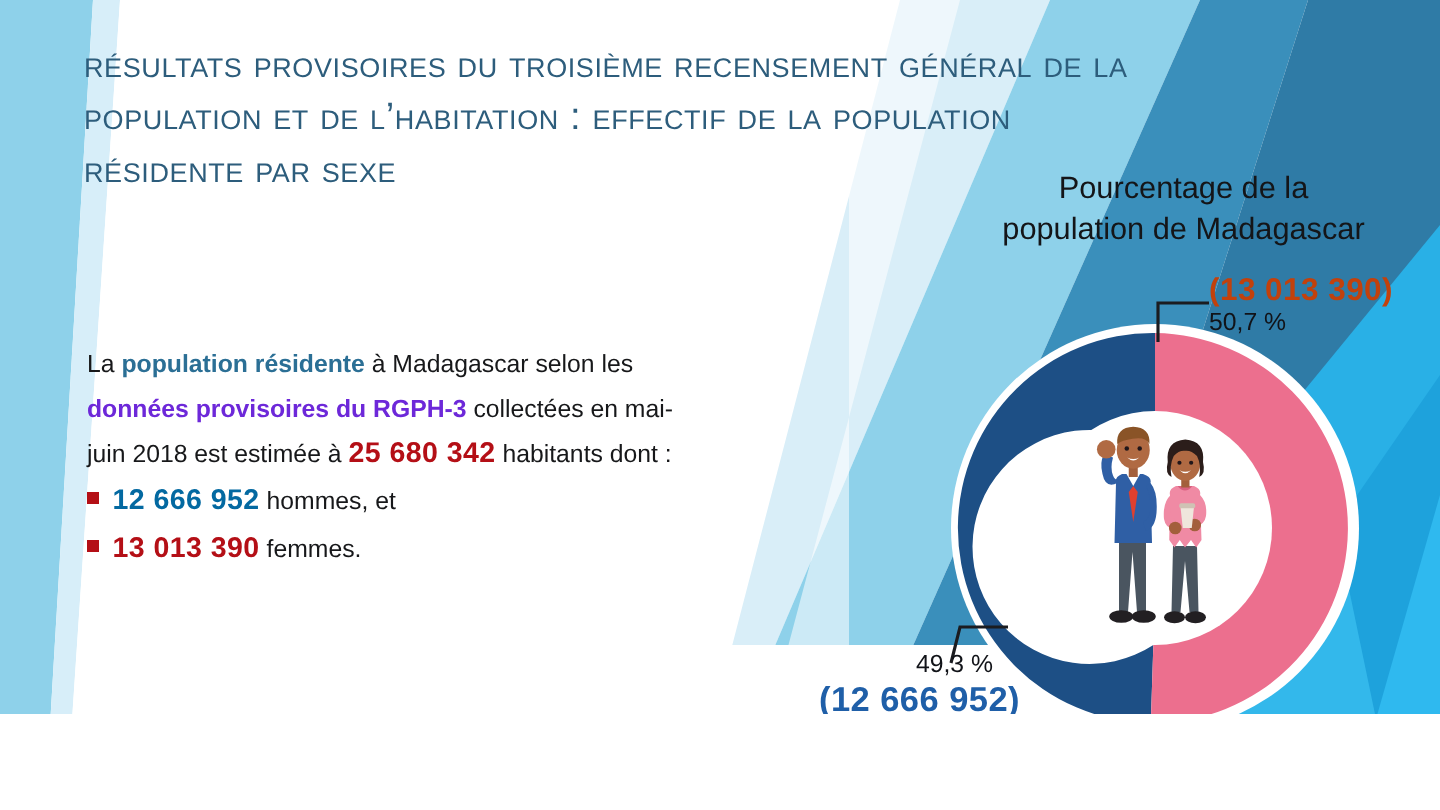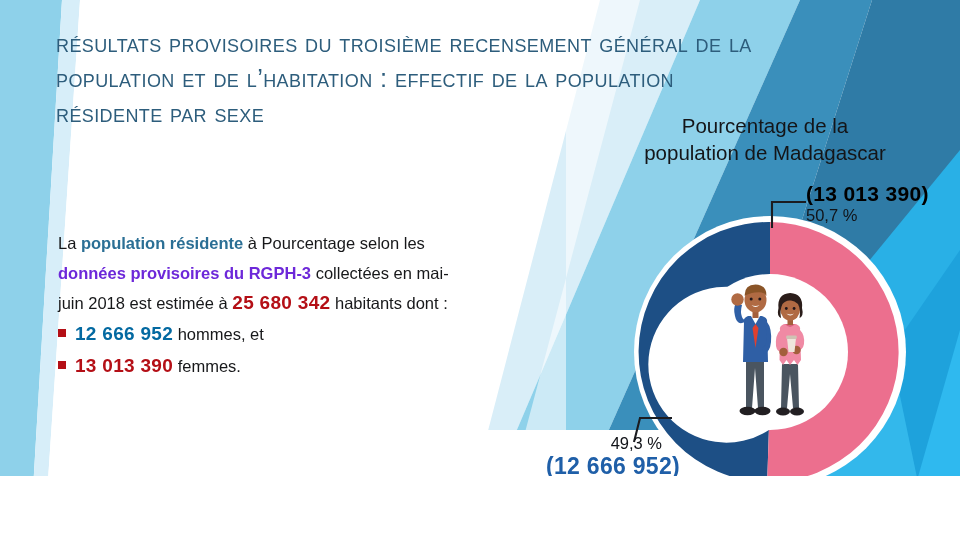--- a/index.html
+++ b/index.html
@@ -76,21 +76,21 @@
     display: inline-block;
     width: 8px; height: 8px;
     background: #b40f16;
     margin-right: 9px;
     vertical-align: 3px;
   }
 
   
   #chart-title {
     position: absolute;
-    left: 600px;
+    left: 624px;
     top: 112px;
     width: 330px;
     text-align: center;
     z-index: 6;
     color: #141518;
     font-size: 20.5px;
     line-height: 27px;
   }
   #donut-wrap {
     position: absolute;
@@ -197,21 +197,21 @@
   </svg>
 
   <div id="title-block">
     <div class="title-line" style="color: rgb(45, 93, 124);">Résultats provisoires du troisième Recensement Général de la</div>
     <div class="title-line" style="color: rgb(45, 93, 124);">Population et de l’Habitation : Effectif de la population</div>
     <div class="title-line" style="color: rgb(45, 93, 124);">résidente par sexe</div>
   </div>
 
   <div id="body-block">
     <div class="ln">
-      <span>La </span><span class="hl-blue" style="color: rgb(43, 111, 149);">population résidente</span><span> à Pourcentage selon les</span>
+      <span>La </span><span class="hl-blue" style="color: rgb(43, 111, 149);">population résidente</span><span> à Madagascar selon les</span>
     </div>
     <div class="ln">
       <span class="hl-blue" style="color: #6d28d9;">données provisoires du RGPH-3</span><span> collectées en mai-</span>
     </div>
     <div class="ln">
       <span>juin 2018 est estimée à </span><span class="hl-red" style="color: rgb(180, 15, 22);">25 680 342</span><span> habitants dont :</span>
     </div>
     <div class="bullet-row">
       <span class="bullet-sq" style="background: rgb(180, 15, 22);"></span><span class="hl-red" style="color: #0369a1;">12 666 952</span><span> hommes, et</span>
     </div>
@@ -302,21 +302,21 @@
       <path d="M74.4 41.5 Q78.2 45.5 82 41.5 Q78.2 43.5 74.4 41.5 Z" fill="#ffffff"></path>
     </g>
   </svg>
 
   <svg id="leaders" viewBox="0 0 960 540">
     <polyline points="772,228 772,202 806,202" fill="none" stroke="#1b1c20" stroke-width="2.1"></polyline>
     <polyline points="672,418 640,418 634,442" fill="none" stroke="#1b1c20" stroke-width="2.1"></polyline>
   </svg>
 
   <div class="callout" id="callout-femme">
-    <span class="co-count-pink" style="color: #000000;">(13 013 390)</span>
+    <span class="co-count-pink" style="color: #c2410c;">(13 013 390)</span>
     <span class="co-pct">50,7 %</span>
   </div>
 
   <div class="callout" id="callout-homme">
     <span class="co-pct">49,3 %</span>
     <span class="co-count-blue" style="color: rgb(31, 95, 168);">(12 666 952)</span>
   </div>
 
   <div id="legend">
     <div class="lg-item">

